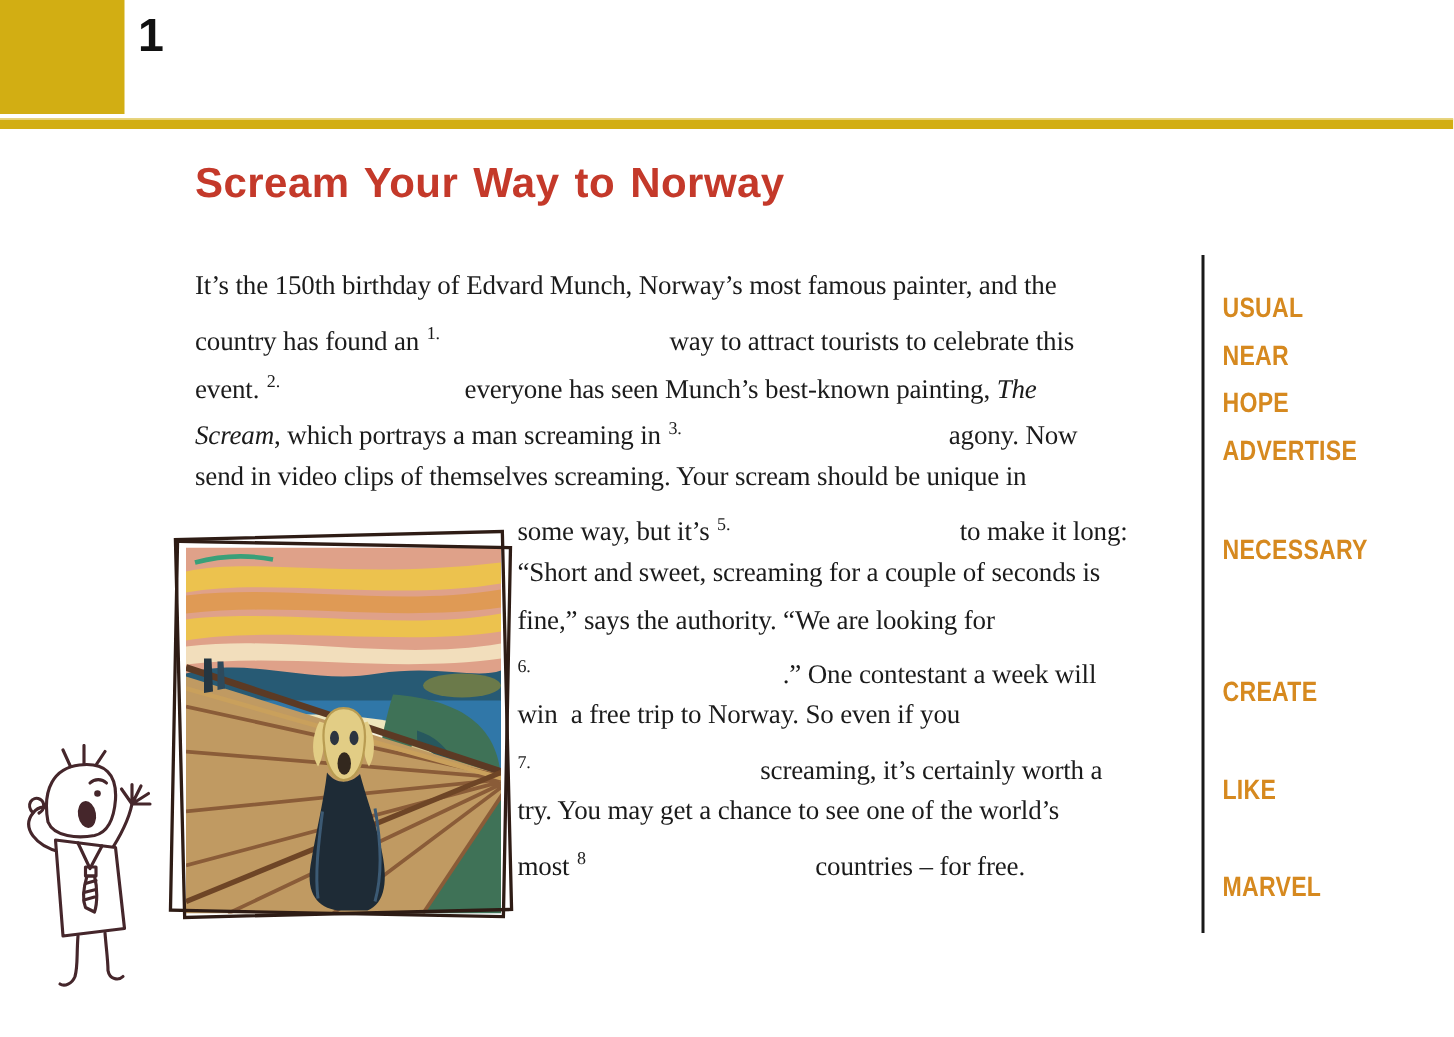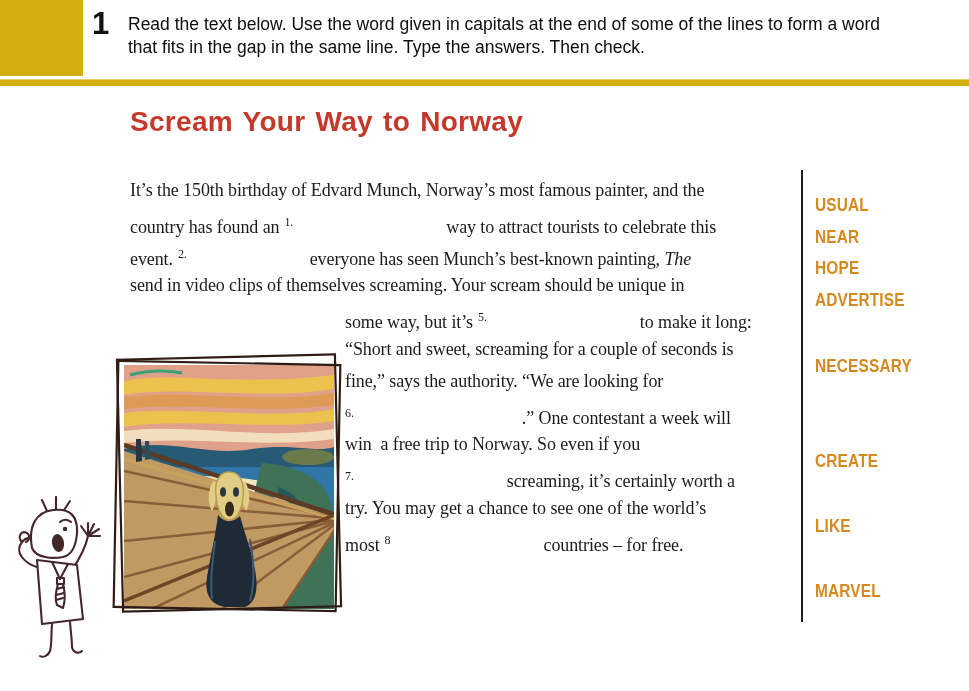--- a/index.html
+++ b/index.html
@@ -33,32 +33,29 @@
   .painting{position:absolute;left:112px;top:351px;width:234px;height:274px;}
   .cartoon{position:absolute;left:6px;top:496px;width:100px;height:165px;}
 </style>
 </head>
 <body>
 
 <div class="page">
 
   <div class="corner-block"></div>
   <div class="task-number">1</div>
-  <div class="task-instructions">
-    <div>Read the text below. Use the word given in capitals at the end of some of the lines to form a word</div>
-    <div>that fits in the gap in the same line. Type the answers. Then check.</div>
-  </div>
   <div class="yellow-bar"></div>
 
   <h1 class="article-title">Scream Your Way to Norway</h1>
 
   <div class="text-block">
     <div class="ln"><span>It’s the 150th birthday of Edvard Munch, Norway’s most famous painter, and the</span></div>
     <div class="ln"><span>country has found an</span><span class="sup">1.</span><span class="gap" style="width:150px"></span><span>way to attract tourists to celebrate this</span></div>
     <div class="ln"><span>event.</span><span class="sup">2.</span><span class="gap" style="width:120px"></span><span>everyone has seen Munch’s best-known painting, </span><span class="it">The</span></div>
+    <div class="ln"><span class="it">Scream</span><span>, which portrays a man screaming in</span><span class="sup">3.</span><span class="gap" style="width:175px"></span><span>agony. Now</span></div>
     <div class="ln"><span>send in video clips of themselves screaming. Your scream should be unique in</span></div>
     <div class="ln ind"><span>some way, but it’s</span><span class="sup">5.</span><span class="gap" style="width:150px"></span><span>to make it long:</span></div>
     <div class="ln ind"><span>“Short and sweet, screaming for a couple of seconds is</span></div>
     <div class="ln ind"><span>fine,” says the authority. “We are looking for</span></div>
     <div class="ln ind"><span class="sup" style="margin-left:0">6.</span><span class="gap" style="width:165px"></span><span>.” One contestant a week will</span></div>
     <div class="ln ind"><span>win&nbsp; a free trip to Norway. So even if you</span></div>
     <div class="ln ind"><span class="sup" style="margin-left:0">7.</span><span class="gap" style="width:150px"></span><span>screaming, it’s certainly worth a</span></div>
     <div class="ln ind"><span>try. You may get a chance to see one of the world’s</span></div>
     <div class="ln ind"><span>most</span><span class="sup">8</span><span class="gap" style="width:150px"></span><span>countries – for free.</span></div>
   </div>

